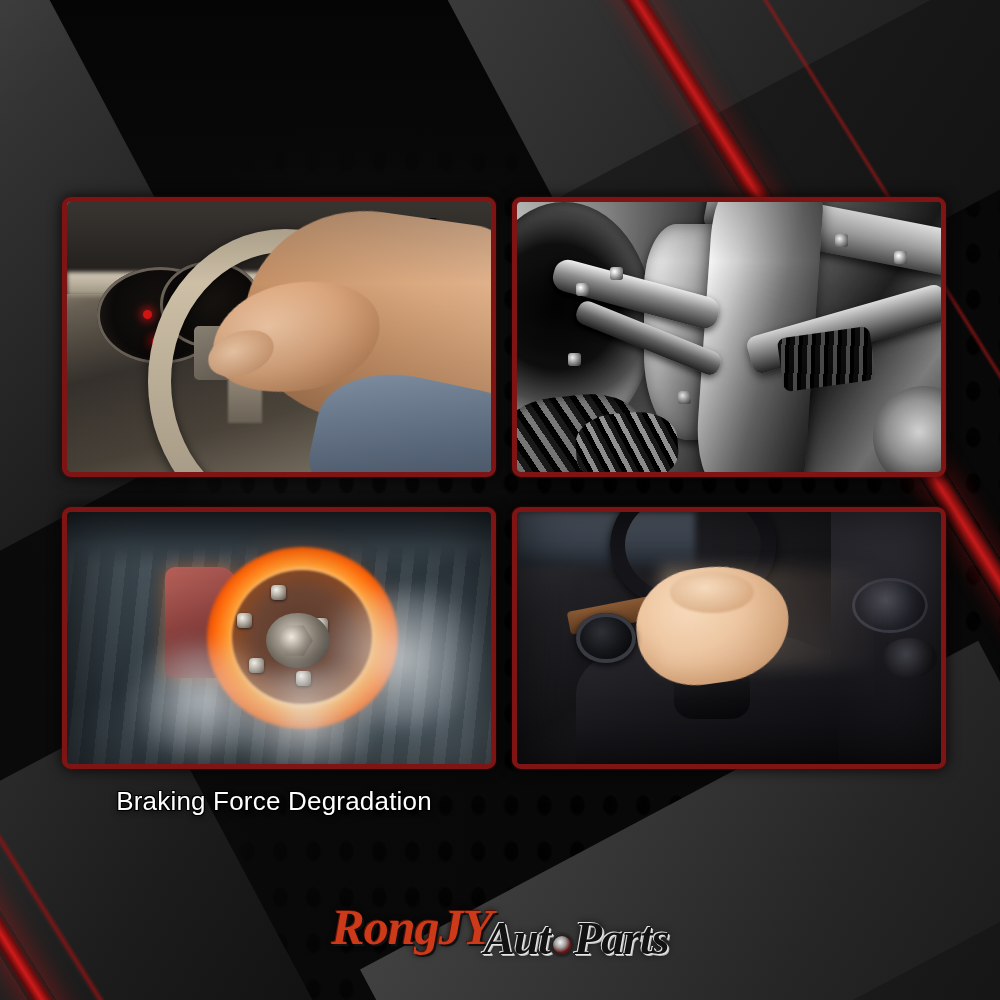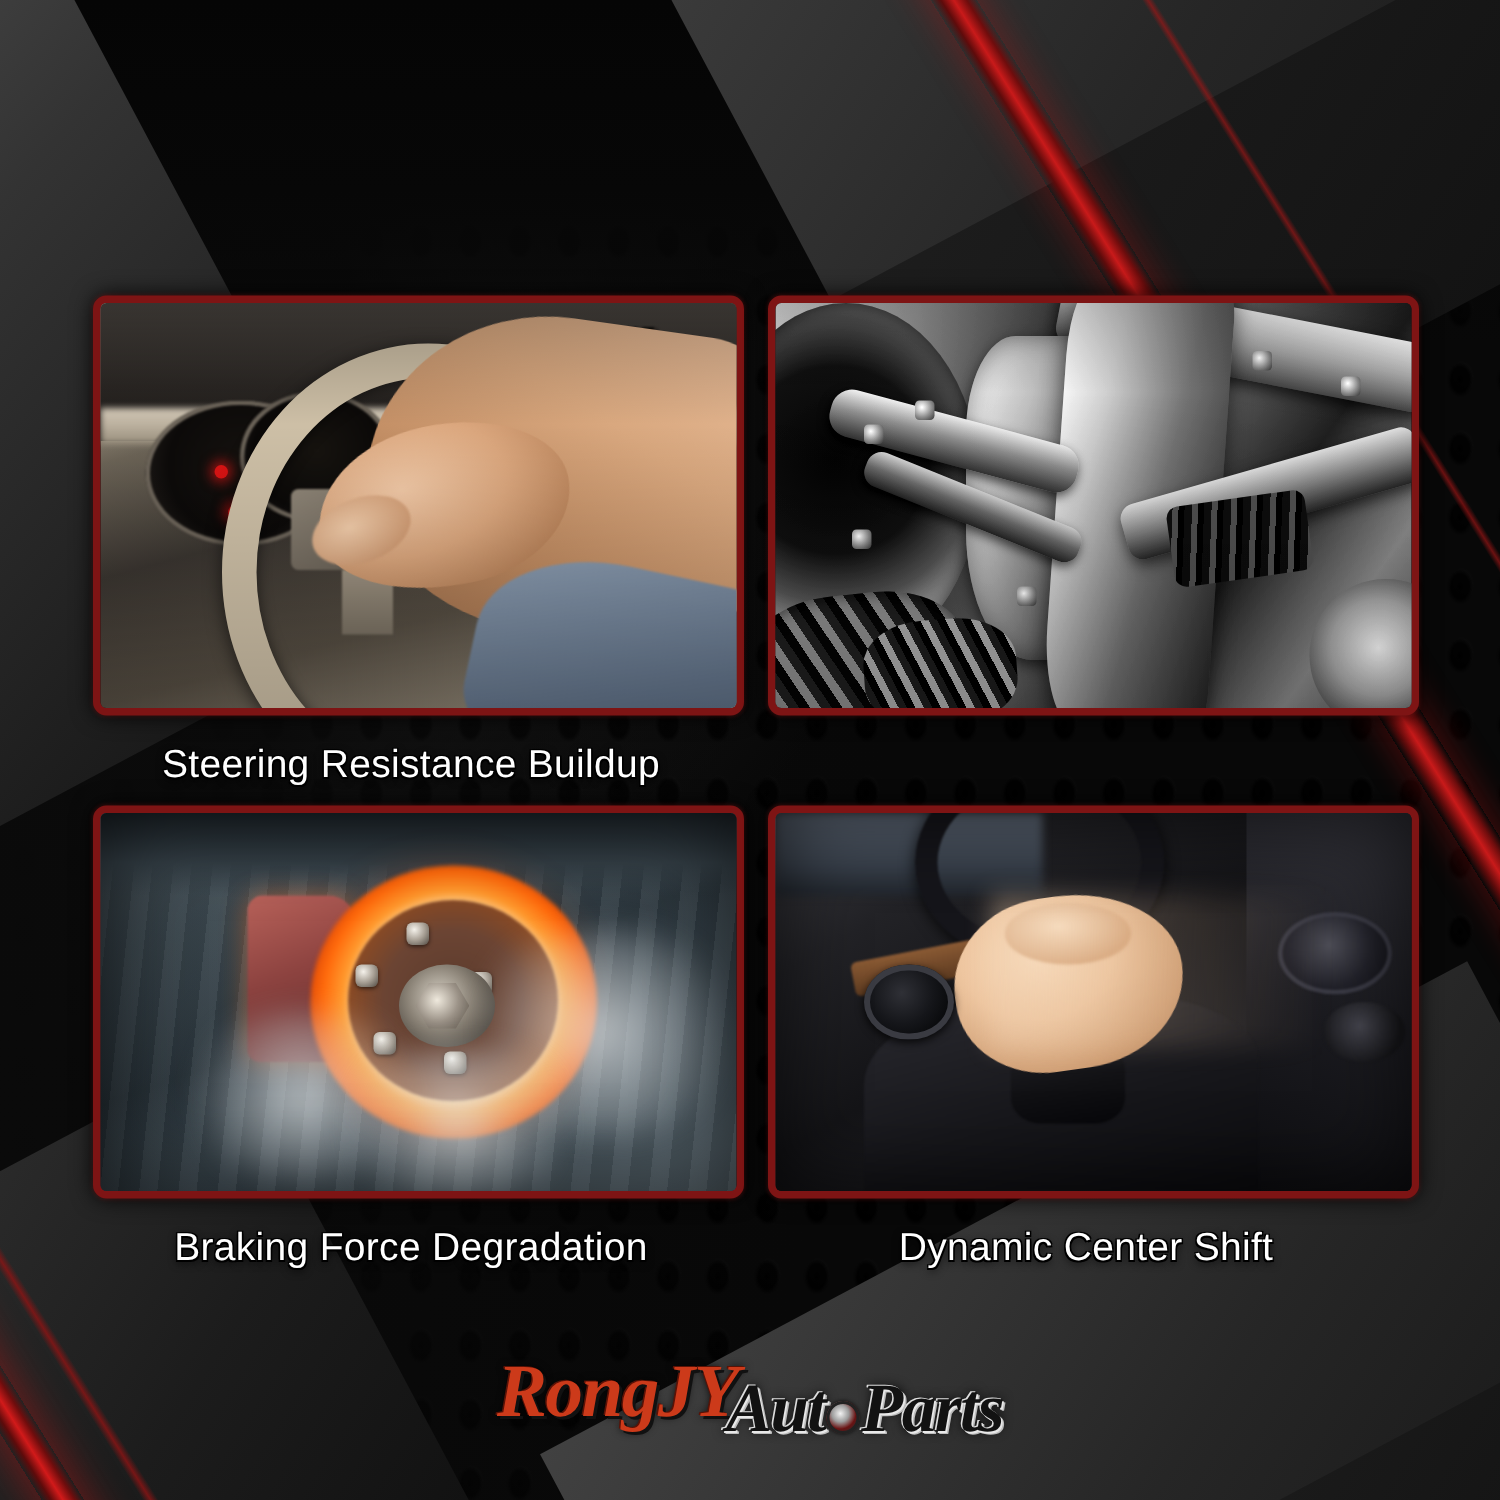--- a/index.html
+++ b/index.html
@@ -85,21 +85,21 @@
   .row{display:flex;gap:26px;}
   .card{width:424px;}
   .frame{position:relative;width:100%;height:270px;border:5px solid #7e1414;
     border-radius:9px;overflow:hidden;
     box-shadow:0 0 14px rgba(0,0,0,.9), 0 0 3px rgba(190,30,30,.5);
     background:#111;}
   .frame-sm{height:252px;}
   .caption{margin-top:17px;text-align:center;color:#fff;font-size:26px;
     letter-spacing:.2px;
     text-shadow:1px 1px 0 #000,-1px 1px 0 #000,1px -1px 0 #000,-1px -1px 0 #000,0 2px 6px rgba(0,0,0,.9);}
-  .row2{margin-top:12px;}
+  .row2{margin-top:30px;}
 
   
   .p1{position:absolute;inset:0;
     background:linear-gradient(165deg,#cfc6b6 0%,#b3a894 14%,#6b6356 28%,#3a3530 48%,#554d42 70%,#8a8070 88%,#a79b88 100%);}
   .p1 .dash{position:absolute;left:0;top:0;width:100%;height:34%;
     background:linear-gradient(180deg,#4a4540 0%,#2b2724 60%,#1b1917 100%);}
   .p1 .dashlip{position:absolute;left:0;top:26%;width:100%;height:9%;
     background:linear-gradient(180deg,#d8cdbb,#9a907e);filter:blur(2px);}
   .p1 .cluster{position:absolute;left:7%;top:24%;width:30%;height:36%;
     border-radius:50%/50%;
@@ -335,21 +335,20 @@
             <div class="wheel"></div>
             <div class="spoke"></div>
             <div class="hub"></div>
             <div class="arm"></div>
             <div class="hand"></div>
             <div class="thumb"></div>
             <div class="sleeve"></div>
             <div class="shade"></div>
           </div>
         </div>
-        <div class="caption">Steering Resistance Buildup</div>
       </div>
 
       <div class="card">
         <div class="frame">
           <div class="p2">
             <div class="bgmetal"></div>
             <div class="rotor"></div>
             <div class="crossbar"></div>
             <div class="knuckle"></div>
             <div class="subframe"></div>
@@ -412,21 +411,20 @@
             <div class="knob"></div>
             <div class="forearm"></div>
             <div class="strap"></div>
             <div class="hand"></div>
             <div class="knuck"></div>
             <div class="watch"></div>
             <div class="blur"></div>
             <div class="vig"></div>
           </div>
         </div>
-        <div class="caption">Dynamic Center Shift</div>
       </div>
 
     </div>
   </div>
 
   <div class="logo">
     <span class="logo-rong">RongJY</span>
     <span class="logo-auto"><span>Aut</span><span class="logo-wheel"></span><span>Parts</span></span>
   </div>
 

